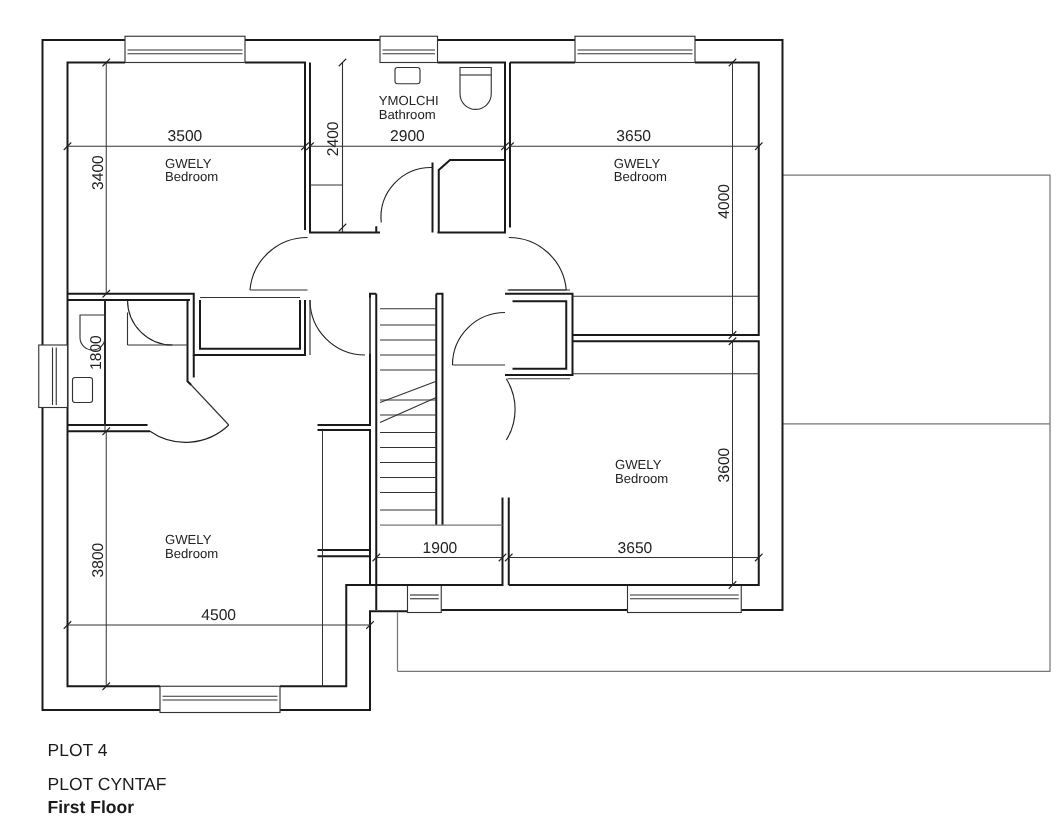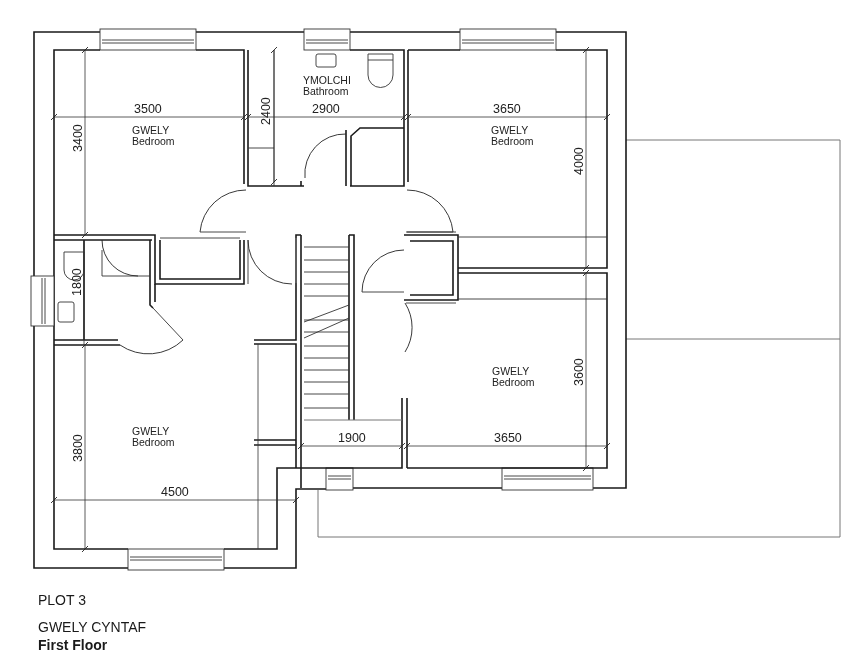--- a/index.html
+++ b/index.html
@@ -216,15 +216,15 @@
     <text class="dim-label" transform="translate(583,175) rotate(-90)">4000</text>
     <text class="dim-label" transform="translate(81,296) rotate(-90)">1800</text>
     <text class="dim-label" x="161" y="496">4500</text>
     <text class="dim-label" transform="translate(82,462) rotate(-90)">3800</text>
     <text class="dim-label" x="338" y="442">1900</text>
     <text class="dim-label" x="494" y="442">3650</text>
     <text class="dim-label" transform="translate(583,386) rotate(-90)">3600</text>
   </g>
 </svg>
 
-<div class="caption" style="top:593px;">PLOT 3</div>
-<div class="caption" style="top:620px;">GWELY CYNTAF</div>
+<div class="caption" style="top:593px;">PLOT 4</div>
+<div class="caption" style="top:620px;">PLOT CYNTAF</div>
 <div class="caption" style="top:638px;font-weight:bold;">First Floor</div>
 
 </body></html>

